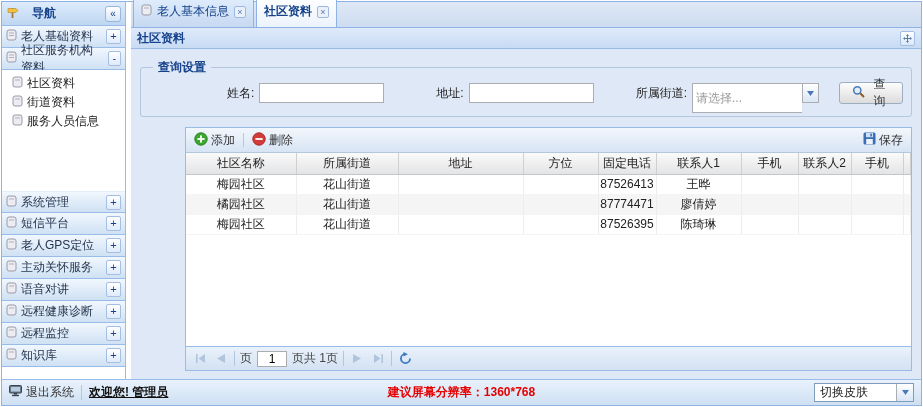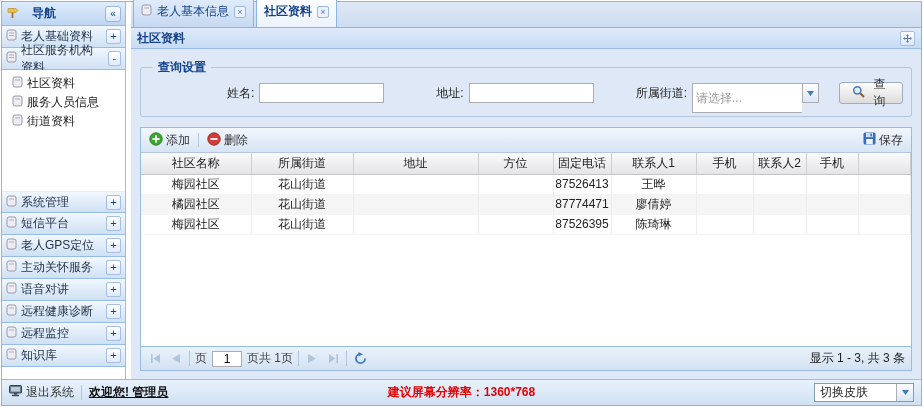--- a/index.html
+++ b/index.html
@@ -60,21 +60,21 @@
   .combo input { width: 110px; height: 30px; border: 1px solid #abadb3; border-right: none; padding: 0 3px;
     font-size: 12px; color: #555; font-family: inherit; }
   .combo input::placeholder { color: #9a9a9a; opacity: 1; }
   .combo-trigger { width: 17px; border: 1px solid #abadb3; background: linear-gradient(#ffffff,#d8e6f6);
     display: grid; place-items: center; cursor: pointer; }
   .btn { height: 22px; display: inline-flex; align-items: center; gap: 4px; padding: 0 12px;
     border: 1px solid #9daec2; border-radius: 3px; background: linear-gradient(#fdfdfd,#dcdcdc);
     color: #333; cursor: pointer; font-size: 12px; }
 
   
-  .grid { flex: 1; min-height: 0; border: 1px solid #99bbe8; background: #fff; display: flex; flex-direction: column; }
+  .grid { flex: 1; min-height: 0; border: 1px solid #99bbe8; background: #fff; display: flex; flex-direction: column; margin-left: 45px; }
   .toolbar { height: 25px; flex: none; background: linear-gradient(#f2f7fd,#d7e4f4); border-bottom: 1px solid #b5c7de;
     display: flex; align-items: center; gap: 5px; padding: 0 5px; }
   .tb-btn { display: flex; align-items: center; gap: 3px; color: #333; padding: 2px 3px; border-radius: 3px; cursor: pointer; }
   .tb-sep { width: 1px; height: 14px; background: #b8c8dc; }
   .tb-right { margin-left: auto; }
 
   table.data { width: 100%; border-collapse: collapse; table-layout: fixed; flex: none; }
   table.data th { height: 21px; background: linear-gradient(#fafafa,#e3e4e6); border-right: 1px solid #d0d0d0;
     border-bottom: 1px solid #c5c5c5; font-weight: normal; color: #222; text-align: center;
     overflow: hidden; white-space: nowrap; cursor: pointer; }
@@ -148,28 +148,28 @@
                 <rect x="1" y="1" width="9" height="10" rx="2" fill="#ececf2" stroke="#9a9aa8"></rect>
                 <line x1="3" y1="4" x2="8" y2="4" stroke="#b0b0c0"></line>
               </svg></span>
           <span>社区资料</span>
         </div>
         <div class="tree-item">
           <span><svg width="11" height="12" viewBox="0 0 11 12">
                 <rect x="1" y="1" width="9" height="10" rx="2" fill="#ececf2" stroke="#9a9aa8"></rect>
                 <line x1="3" y1="4" x2="8" y2="4" stroke="#b0b0c0"></line>
               </svg></span>
-          <span>服务人员信息</span>
+          <span>街道资料</span>
         </div>
         <div class="tree-item">
           <span><svg width="11" height="12" viewBox="0 0 11 12">
                 <rect x="1" y="1" width="9" height="10" rx="2" fill="#ececf2" stroke="#9a9aa8"></rect>
                 <line x1="3" y1="4" x2="8" y2="4" stroke="#b0b0c0"></line>
               </svg></span>
-          <span>街道资料</span>
+          <span>服务人员信息</span>
         </div>
       </div>
 
       <div class="sidebar-flex"></div>
 
       <div class="acc top-border">
         <span><svg width="11" height="12" viewBox="0 0 11 12">
               <rect x="1" y="1" width="9" height="10" rx="2" fill="#ececf2" stroke="#9a9aa8"></rect>
               <line x1="3" y1="4" x2="8" y2="4" stroke="#b0b0c0"></line>
             </svg></span>
@@ -416,21 +416,20 @@
                   <rect x="7.4" y="0" width="1.6" height="9" fill="#8aa8c8"></rect>
                 </svg>
             </span>
             <span class="pg-sep"></span>
             <span class="pg-btn">
               <svg width="13" height="13" viewBox="0 0 16 16">
                   <path d="M13.6 8 A5.6 5.6 0 1 1 8 2.4" fill="none" stroke="#3a79c3" stroke-width="2.2"></path>
                   <path d="M5.5 0 L11 2.8 L5.5 5.6 Z" fill="#3a79c3"></path>
                 </svg>
             </span>
-            <span class="pg-summary">显示 1 - 3, 共 3 条</span>
           </div>
         </div>
 
       </div>
     </main>
   </div>
 
   <div class="statusbar">
     <span class="sb-notice">建议屏幕分辨率：1360*768</span>
     <span class="sb-item">

